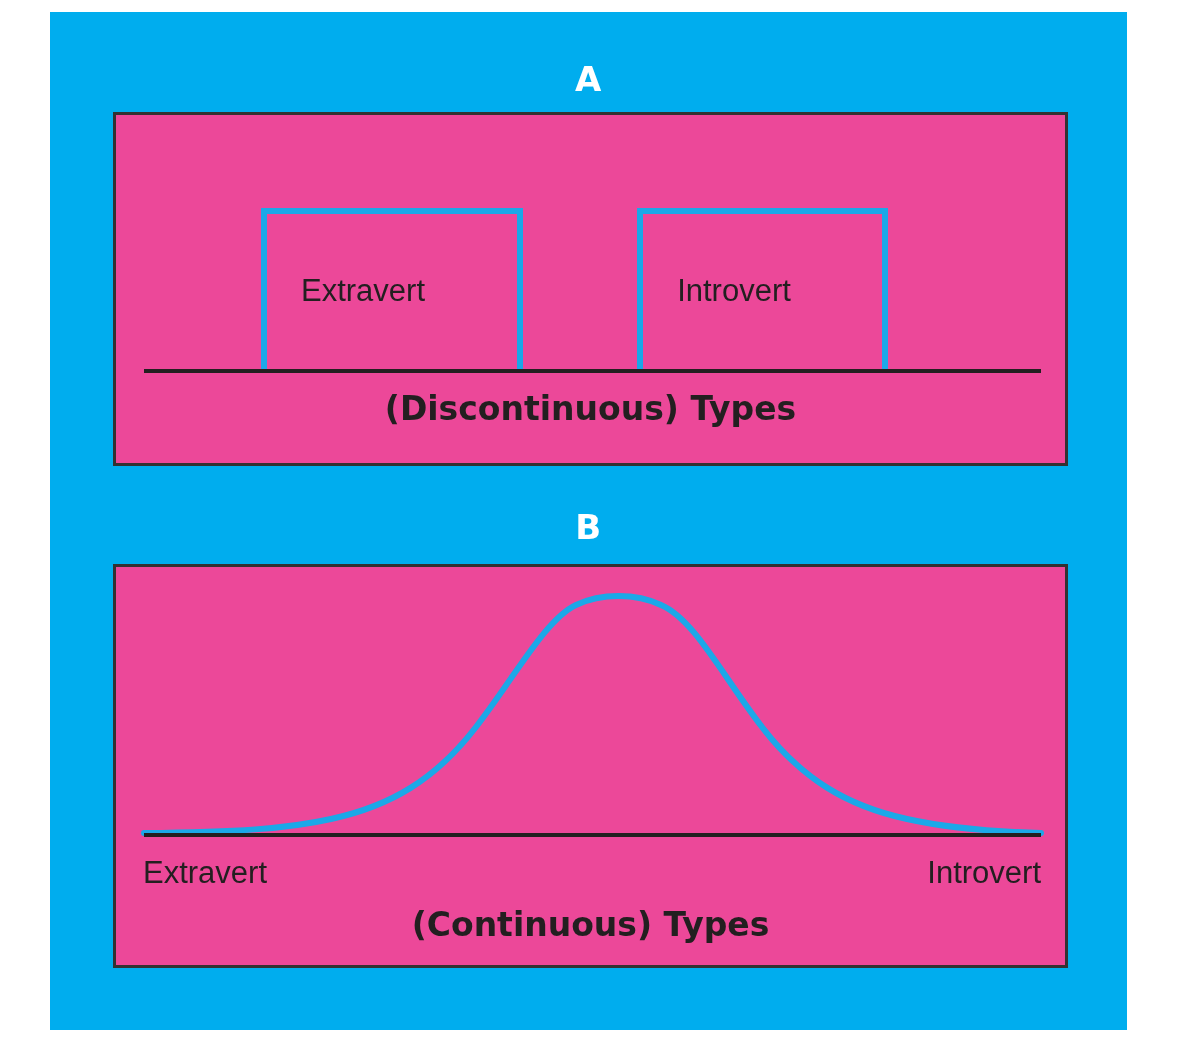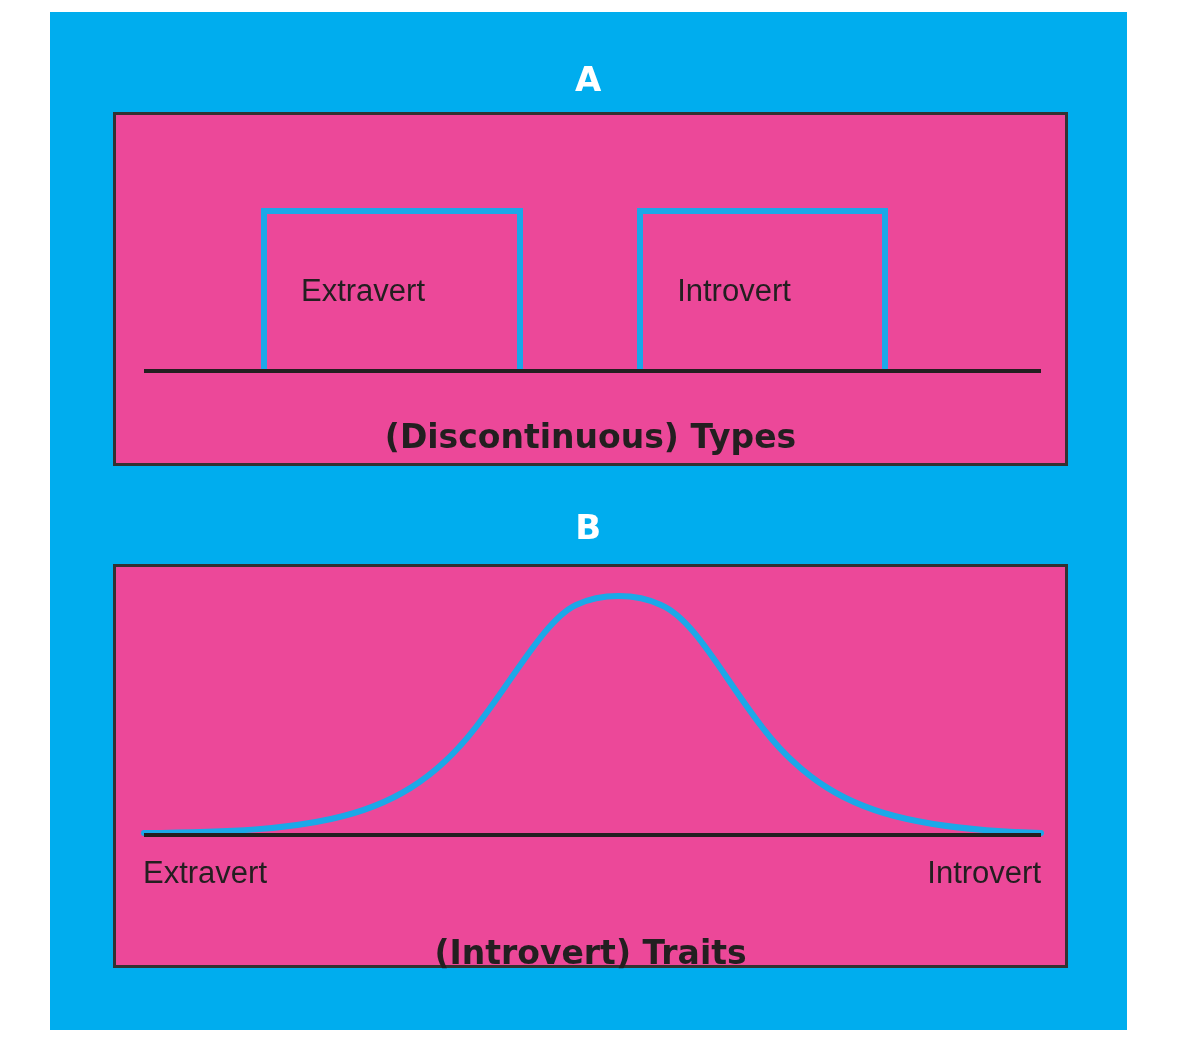--- a/index.html
+++ b/index.html
@@ -94,21 +94,20 @@
     position: absolute;
     left: 0;
     width: 100%;
     text-align: center;
     font-family: "DejaVu Sans", sans-serif;
     font-weight: bold;
     font-size: 33px;
     color: #231F20;
     white-space: nowrap;
     user-select: none;
-    margin-top: 28px;
   }
   #caption-a { top: 274px; }
   #caption-b { top: 338px; }
 </style>
 </head>
 <body>
 
 <div id="figure-root">
 
   <div class="panel-header" id="header-a">A</div>
@@ -148,16 +147,16 @@
                  C 836 262, 886 265, 925 266" fill="none" stroke="#1BA8E8" stroke-width="6" stroke-linecap="round" stroke-linejoin="round"></path>
 
         <line x1="28" y1="268" x2="925" y2="268" stroke="#231F20" stroke-width="4"></line>
       </svg>
     </div>
 
     <div class="axis-end-label" id="axis-label-extravert">Extravert</div>
 
     <div class="axis-end-label" id="axis-label-introvert">Introvert</div>
 
-    <div class="panel-caption" id="caption-b">(Introvert) Traits</div>
+    <div class="panel-caption" id="caption-b">(Continuous) Types</div>
   </div>
 
 </div>
 
 </body></html>

